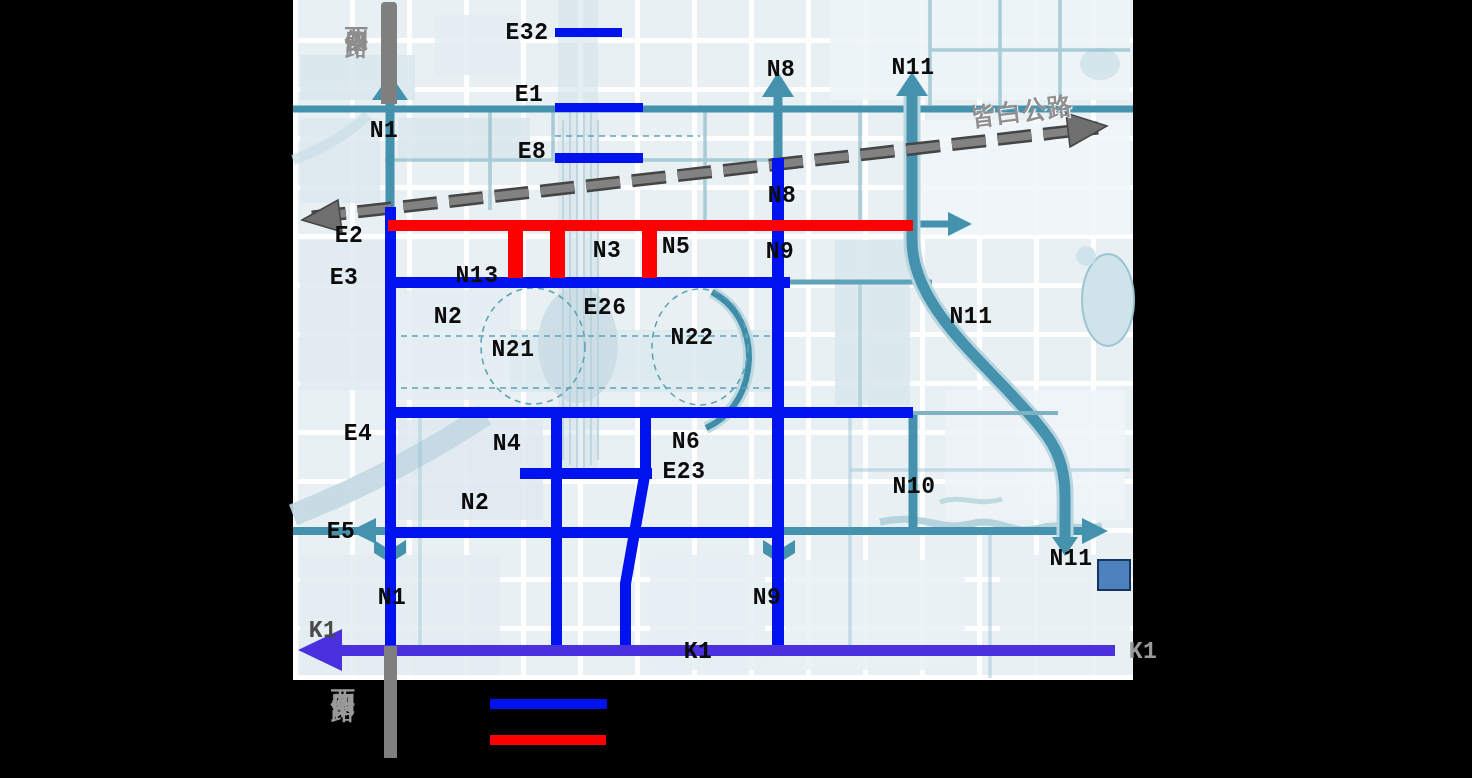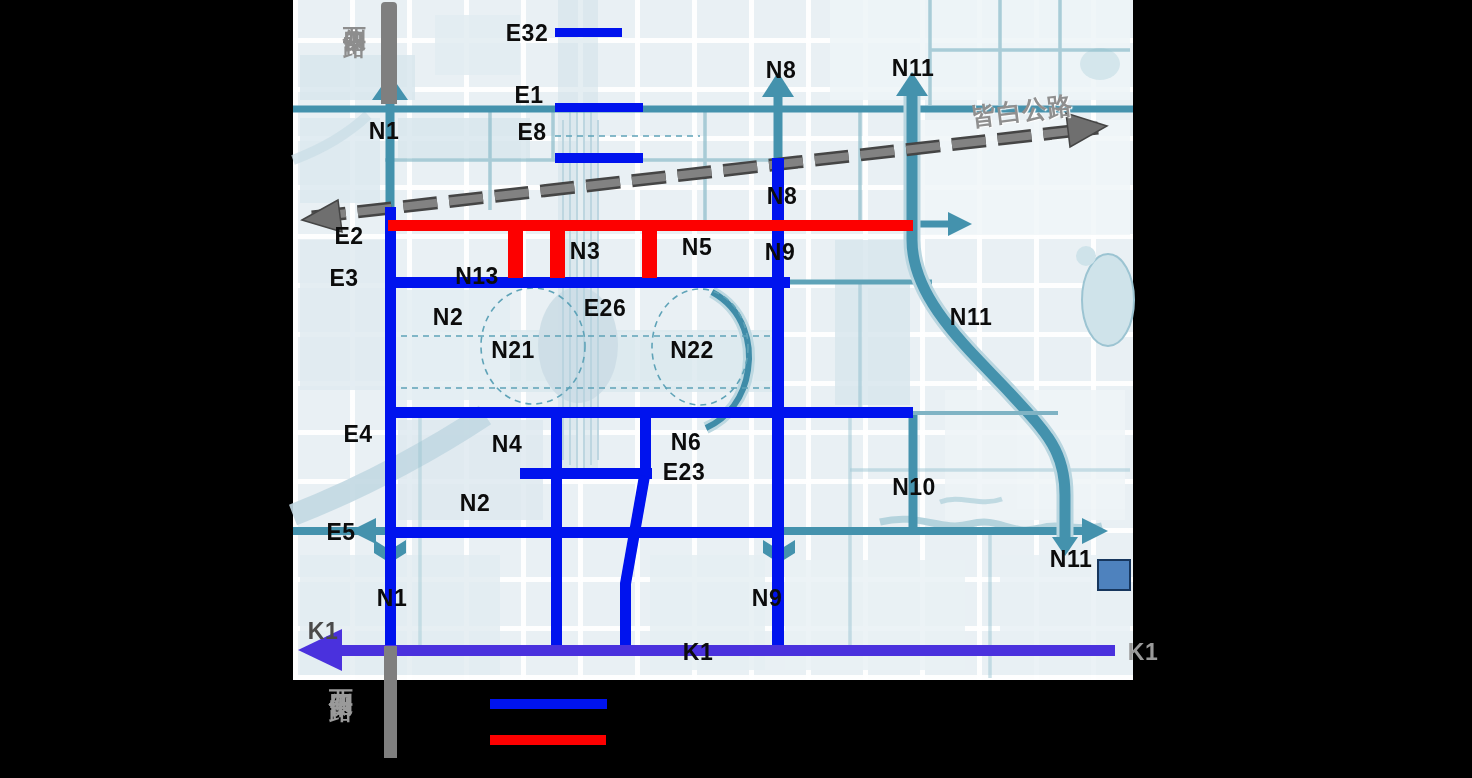--- a/index.html
+++ b/index.html
@@ -1,17 +1,17 @@
 <!DOCTYPE html>
 <html style="--road-blue: #0013ee; --road-red: #fd0000; --k1-purple: #4a31dd; --teal: #4492ad; --teal-light: #9cc4d2; --gray-bar: #7f7f7f; --gray-text: #8d8d8d; --label-black: #0c0c0c; --dashed-gray: #6b6b6b; --square-fill: #4e82be; --square-border: #17365d;"><head>
 <meta charset="utf-8">
 <style>
   html,body{margin:0;padding:0;background:#000;}
   #stage{position:relative;width:1317px;height:778px;background:#000;overflow:hidden;
-         font-family:Liberation Sans, sans-serif;}
+         font-family:Liberation Mono, monospace;}
   
   #map-base{position:absolute;left:293px;top:0;width:840px;height:680px;
     background-color:#e9f0f4;
     background-image:
       repeating-linear-gradient(90deg, rgba(255,255,255,.95) 0 5px, transparent 5px 57px),
       repeating-linear-gradient(0deg, rgba(255,255,255,.95) 0 5px, transparent 5px 49px);}
   svg#decor{position:absolute;left:0;top:0;}
   .r{position:absolute;}
   .blue{background:var(--road-blue,#0013ee);}
   .red{background:var(--road-red,#fd0000);}
@@ -165,36 +165,36 @@
 
   <div class="r" style="left:490px;top:699px;width:117px;height:10px;background:var(--road-blue,#0013ee);"></div>
   <div class="r" style="left:490px;top:735px;width:116px;height:10px;background:var(--road-red,#fd0000);"></div>
 
   <div id="west-top" class="vtext">西侧干路</div>
   <div id="west-bottom" class="vtext">西侧干路</div>
 
   <div id="labels">
       <span class="map-label" style="left: 527px; top: 33px; transform: translate(-50%, -50%);">E32</span>
       <span class="map-label" style="left: 529px; top: 95px; transform: translate(-50%, -50%);">E1</span>
-      <span class="map-label" style="left: 532px; top: 132px; transform: translate(-50%, -50%);">E8</span>
+      <span class="map-label" style="left: 532px; top: 152px; transform: translate(-50%, -50%);">E8</span>
       <span class="map-label" style="left: 384px; top: 131px; transform: translate(-50%, -50%);">N1</span>
       <span class="map-label" style="left: 781px; top: 70px; transform: translate(-50%, -50%);">N8</span>
       <span class="map-label" style="left: 913px; top: 68px; transform: translate(-50%, -50%);">N11</span>
       <span class="map-label" style="left: 1022px; top: 111px; color: rgb(143, 143, 143); font-size: 25px; transform: translate(-50%, -50%) rotate(-7deg); text-shadow: rgb(255, 255, 255) 1px 1px 1px;">皆白公路</span>
       <span class="map-label" style="left: 349px; top: 236px; transform: translate(-50%, -50%);">E2</span>
       <span class="map-label" style="left: 477px; top: 250px; transform: translate(-50%, -50%); margin-top: 26px;">N13</span>
-      <span class="map-label" style="left: 585px; top: 251px; transform: translate(-50%, -50%);">N3</span>
-      <span class="map-label" style="left: 676px; top: 247px; transform: translate(-50%, -50%); margin-left: 21px;">N5</span>
+      <span class="map-label" style="left: 607px; top: 251px; transform: translate(-50%, -50%);">N3</span>
+      <span class="map-label" style="left: 676px; top: 247px; transform: translate(-50%, -50%);">N5</span>
       <span class="map-label" style="left: 782px; top: 196px; transform: translate(-50%, -50%);">N8</span>
       <span class="map-label" style="left: 780px; top: 252px; transform: translate(-50%, -50%);">N9</span>
       <span class="map-label" style="left: 344px; top: 278px; transform: translate(-50%, -50%);">E3</span>
       <span class="map-label" style="left: 448px; top: 317px; transform: translate(-50%, -50%);">N2</span>
       <span class="map-label" style="left: 605px; top: 308px; transform: translate(-50%, -50%);">E26</span>
       <span class="map-label" style="left: 513px; top: 350px; transform: translate(-50%, -50%);">N21</span>
-      <span class="map-label" style="left: 692px; top: 350px; transform: translate(-50%, -50%); text-align: right;">N22</span>
+      <span class="map-label" style="left: 692px; top: 338px; transform: translate(-50%, -50%); text-align: right;">N22</span>
       <span class="map-label" style="left: 971px; top: 317px; transform: translate(-50%, -50%);">N11</span>
       <span class="map-label" style="left: 358px; top: 407px; transform: translate(-50%, -50%); margin-top: 27px;">E4</span>
       <span class="map-label" style="left: 507px; top: 444px; transform: translate(-50%, -50%); text-align: right;">N4</span>
       <span class="map-label" style="left: 686px; top: 442px; transform: translate(-50%, -50%);">N6</span>
       <span class="map-label" style="left: 684px; top: 472px; transform: translate(-50%, -50%);">E23</span>
       <span class="map-label" style="left: 475px; top: 503px; transform: translate(-50%, -50%);">N2</span>
       <span class="map-label" style="left: 341px; top: 532px; transform: translate(-50%, -50%);">E5</span>
       <span class="map-label" style="left: 914px; top: 487px; transform: translate(-50%, -50%);">N10</span>
       <span class="map-label" style="left: 1071px; top: 559px; transform: translate(-50%, -50%);">N11</span>
       <span class="map-label" style="left: 392px; top: 598px; transform: translate(-50%, -50%);">N1</span>

